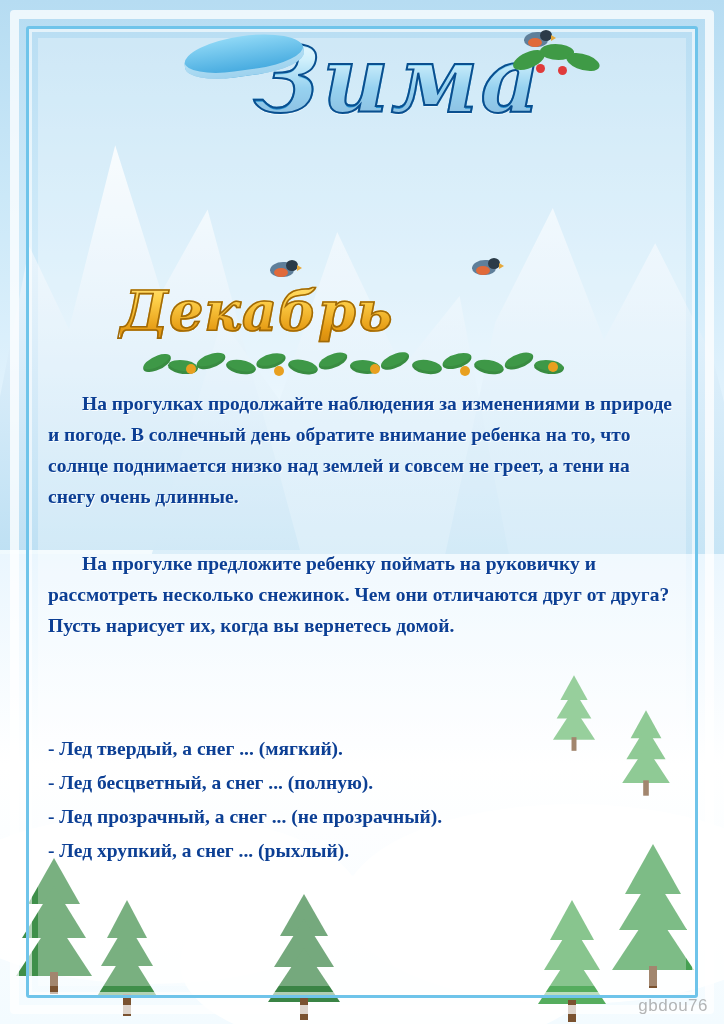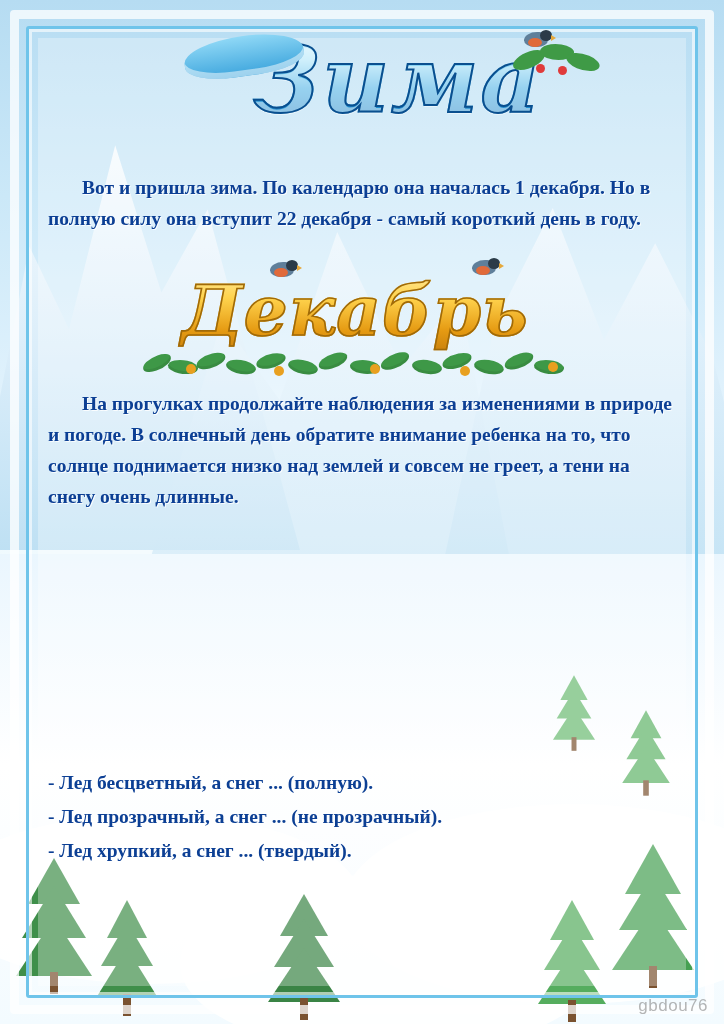--- a/index.html
+++ b/index.html
@@ -196,25 +196,24 @@
   
   .dec-zone {
     position: absolute;
     left: 120px; top: 248px;
     width: 470px; height: 140px;
   }
   .dec-word {
     position: absolute;
     left: 0; top: 8px;
     width: 470px;
-    text-align: center;
     font-family: "DejaVu Serif", serif;
     font-style: italic;
     font-weight: bold;
-    font-size: 69px;
+    font-size: 54px;
     line-height: 110px;
     background: linear-gradient(180deg,#fff6c9 0%, #ffd34d 38%, #e59a12 68%, #b8700a 100%);
     -webkit-background-clip: text;
     background-clip: text;
     color: transparent;
     -webkit-text-stroke: 1.6px #a06a08;
     letter-spacing: 1px;
   }
   .garland {
     position: absolute;
@@ -351,21 +350,20 @@
         <div class="body"></div>
           <div class="belly"></div>
           <div class="head"></div>
           <div class="beak"></div>
       </div>
     </div>
     <div class="title-word">Зима</div>
   </div>
 
 
-  <div class="para" style="top:172px;">Вот и пришла зима. По календарю она началась 1 декабря. Но в полную силу она вступит 22 декабря - самый короткий день в году.</div>
 
   <div class="dec-zone">
     <div class="dec-word">Декабрь</div>
     <div class="bird" style="left:150px; top:12px;">
       <div class="body"></div>
         <div class="belly"></div>
         <div class="head"></div>
         <div class="beak"></div>
     </div>
     <div class="bird" style="left:352px; top:10px;">
@@ -391,20 +389,22 @@
       <div class="leaf" style="left:392px; top:18px; transform:rotate(12deg);"></div>
       <div class="berry" style="left:44px;  top:22px;"></div>
       <div class="berry" style="left:132px; top:24px;"></div>
       <div class="berry" style="left:228px; top:22px;"></div>
       <div class="berry" style="left:318px; top:24px;"></div>
       <div class="berry" style="left:406px; top:20px;"></div>
     </div>
   </div>
 
   <div class="para" style="top:388px;">На прогулках продолжайте наблюдения за изменениями в природе и погоде. В солнечный день обратите внимание ребенка на то, что солнце поднимается низко над землей и совсем не греет, а тени на снегу очень длинные.</div>
-
+  <div class="para" style="top:548px;">На прогулке предложите ребенку поймать на руковичку и рассмотреть несколько снежинок. Чем они отличаются друг от друга? Пусть нарисует их, когда вы вернетесь домой.</div>
+
+  <div class="para list-item" style="top:734px;">- Лед твердый, а снег ... (мягкий).</div>
   <div class="para list-item" style="top:768px;">- Лед бесцветный, а снег ... (полную).</div>
   <div class="para list-item" style="top:802px;">- Лед прозрачный, а снег ... (не прозрачный).</div>
-  <div class="para list-item" style="top:836px;">- Лед хрупкий, а снег ... (твердый).</div>
+  <div class="para list-item" style="top:836px;">- Лед хрупкий, а снег ... (рыхлый).</div>
 
 
   <div class="watermark">gbdou76</div>
 </div>
 
 </body></html>

